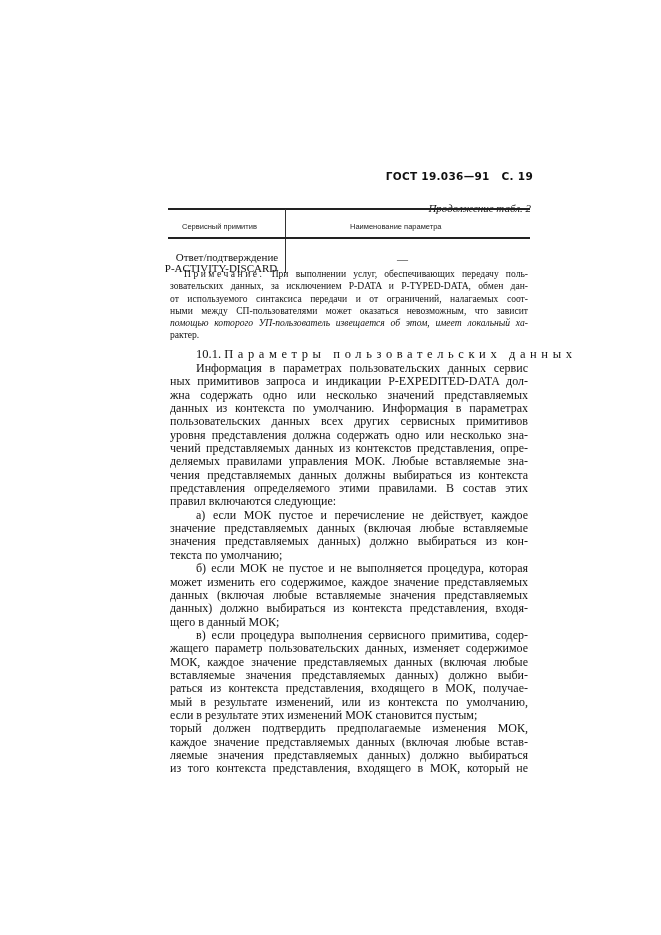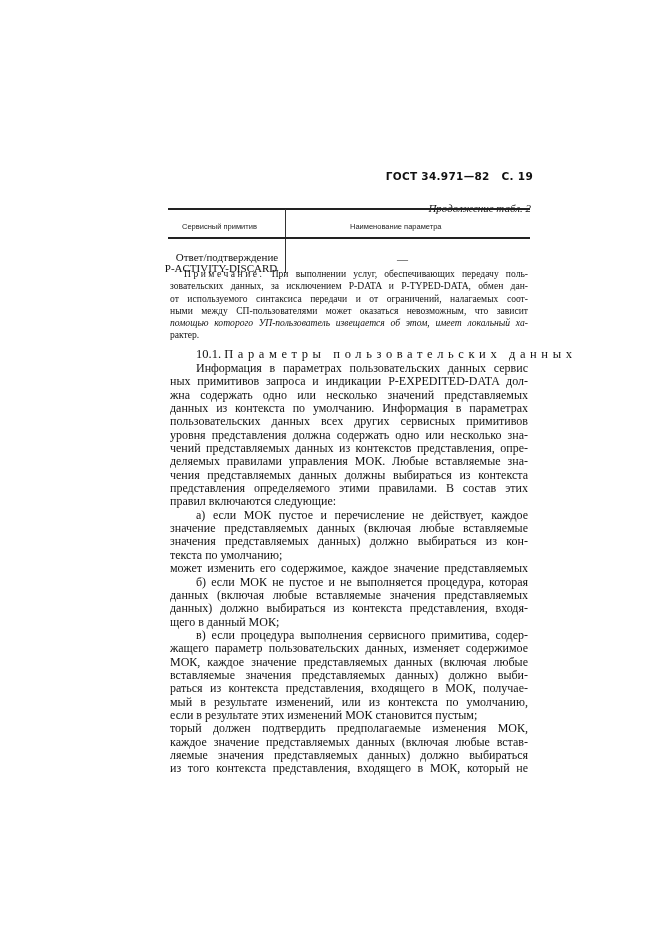--- a/index.html
+++ b/index.html
@@ -25,21 +25,21 @@
   .body .ln { white-space:nowrap; text-align:justify; text-align-last:justify; display:block; }
   .body .ind { padding-left:26px; }
   .body .last { text-align-last:left; }
 </style>
 </head>
 <body>
 
 <div class="page">
 
   <div class="hdr">
-    <span>ГОСТ 34.971—82</span>
+    <span>ГОСТ 19.036—91</span>
     &nbsp;&nbsp;<span>С. 19</span>
   </div>
   <div class="cont">Продолжение табл. 2</div>
 
   <div class="rule" style="left:168px; top:208px; width:362px;"></div>
   <div class="vrule" style="left:285px; top:209px; height:64px;"></div>
   <div class="th" style="left:182px; top:222px;">Сервисный примитив</div>
   <div class="th" style="left:350px; top:222px;">Наименование параметра</div>
   <div class="rule" style="left:168px; top:237px; width:362px;"></div>
   <div class="td" style="left:171px; top:252px; width:112px; text-align:center;">
@@ -71,22 +71,22 @@
     <span class="ln">уровня представления должна содержать одно или несколько зна-</span>
     <span class="ln">чений представляемых данных из контекстов представления, опре-</span>
     <span class="ln">деляемых правилами управления МОК. Любые вставляемые зна-</span>
     <span class="ln">чения представляемых данных должны выбираться из контекста</span>
     <span class="ln">представления определяемого этими правилами. В состав этих</span>
     <span class="ln last">правил включаются следующие:</span>
     <span class="ln ind">а) если МОК пустое и перечисление не действует, каждое</span>
     <span class="ln">значение представляемых данных (включая любые вставляемые</span>
     <span class="ln">значения представляемых данных) должно выбираться из кон-</span>
     <span class="ln last">текста по умолчанию;</span>
+    <span class="ln ind">б) если МОК не пустое и не выполняется процедура, которая</span>
     <span class="ln">может изменить его содержимое, каждое значение представляемых</span>
-    <span class="ln ind">б) если МОК не пустое и не выполняется процедура, которая</span>
     <span class="ln">данных (включая любые вставляемые значения представляемых</span>
     <span class="ln">данных) должно выбираться из контекста представления, входя-</span>
     <span class="ln last">щего в данный МОК;</span>
     <span class="ln ind">в) если процедура выполнения сервисного примитива, содер-</span>
     <span class="ln">жащего параметр пользовательских данных, изменяет содержимое</span>
     <span class="ln">МОК, каждое значение представляемых данных (включая любые</span>
     <span class="ln">вставляемые значения представляемых данных) должно выби-</span>
     <span class="ln">раться из контекста представления, входящего в МОК, получае-</span>
     <span class="ln">мый в результате изменений, или из контекста по умолчанию,</span>
     <span class="ln last">если в результате этих изменений МОК становится пустым;</span>

